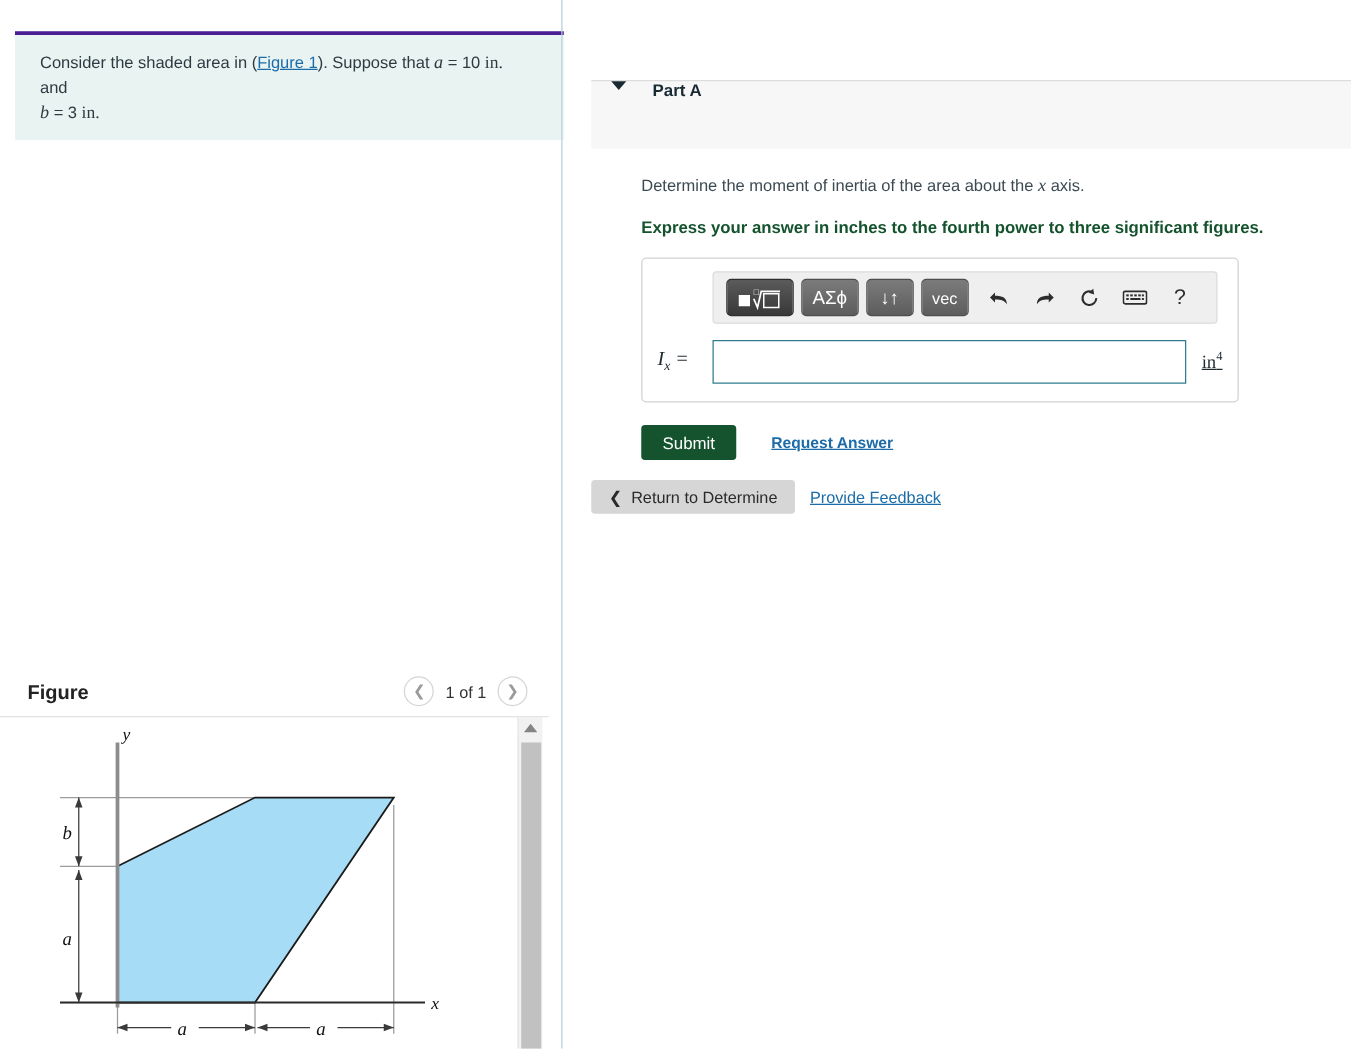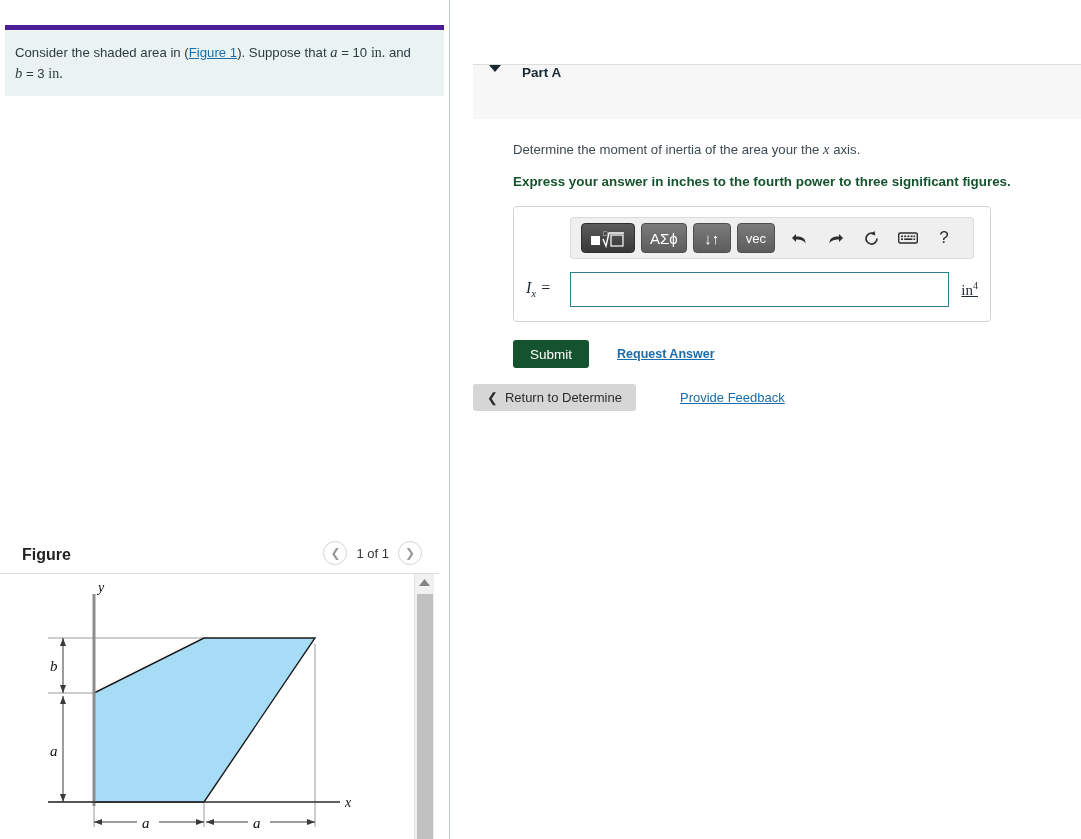--- a/index.html
+++ b/index.html
@@ -17,25 +17,25 @@
     position: absolute; left: 0; top: 0;
     width: 449px; height: 839px;
     background: #fff;
   }
   .vert-divider {
     position: absolute; left: 449px; top: 0;
     width: 1px; height: 839px;
     background: #b9cfdc;
   }
   .problem-box {
-    position: absolute; left: 5px; top: 25px;
+    position: absolute; left: 12px; top: 25px;
     width: 439px; min-height: 58px;
     background: #e9f4f2;
-    border-top: 5px solid #4c1d95;
-    padding: 12px 24px 12px 10px;
+    border-top: 3px solid #4c1d95;
+    padding: 12px 24px 12px 20px;
   }
   .problem-text {
     font-size: 13.2px; color: #2e3a42; line-height: 1.42;
   }
   .problem-text .mathit { font-family: "Liberation Serif", serif; font-style: italic; font-size: 14.5px; }
   .problem-text .mathrm { font-family: "Liberation Serif", serif; font-size: 14px; }
   .fig-link { color: #1b6ca8; text-decoration: underline; cursor: pointer; }
 
   
   .figure-head {
@@ -173,21 +173,21 @@
     display: flex; align-items: center;
   }
   .return-btn {
     background: #d6d6d6; border: none; border-radius: 3px;
     height: 27px; padding: 0 14px; font-size: 13px; color: #2a2a2a;
     display: flex; align-items: center; gap: 7px; cursor: pointer;
     font-family: "Liberation Sans", sans-serif;
   }
   .feedback-link {
     color: #1b6ca8; font-size: 13px; text-decoration: underline;
-    margin-left: 44px; cursor: pointer;
+    margin-left: 12px; cursor: pointer;
   }
   .fig-svg-label { font-family: "Liberation Serif", serif; font-style: italic; }
 </style>
 </head>
 <body>
 
 <div class="page">
 
   <div class="left-col">
 
@@ -271,21 +271,21 @@
   <div class="right-col">
 
     <div class="part-panel">
       <div class="part-header">
         <div class="caret"></div>
         <div class="part-title">Part A</div>
       </div>
 
       <div class="part-body">
         <div class="q-text">
-          <span>Determine the moment of inertia of the area your the </span><span class="mathit">x</span><span> axis.</span>
+          <span>Determine the moment of inertia of the area about the </span><span class="mathit">x</span><span> axis.</span>
         </div>
         <div class="q-bold">Express your answer in inches to the fourth power to three significant figures.</div>
 
         <div class="answer-box">
           <div class="tool-strip">
             <div class="mbtn active">
               <svg width="36" height="19" viewBox="0 0 36 19">
                 <rect x="1" y="7" width="9" height="9" fill="#ffffff"></rect>
                 <text x="13" y="7" font-size="7" fill="#ffffff" font-family="Liberation Serif, serif">□</text>
                 <path d="M13 10 L16 17 L19 4 L34 4" stroke="#ffffff" stroke-width="1.4" fill="none"></path>

